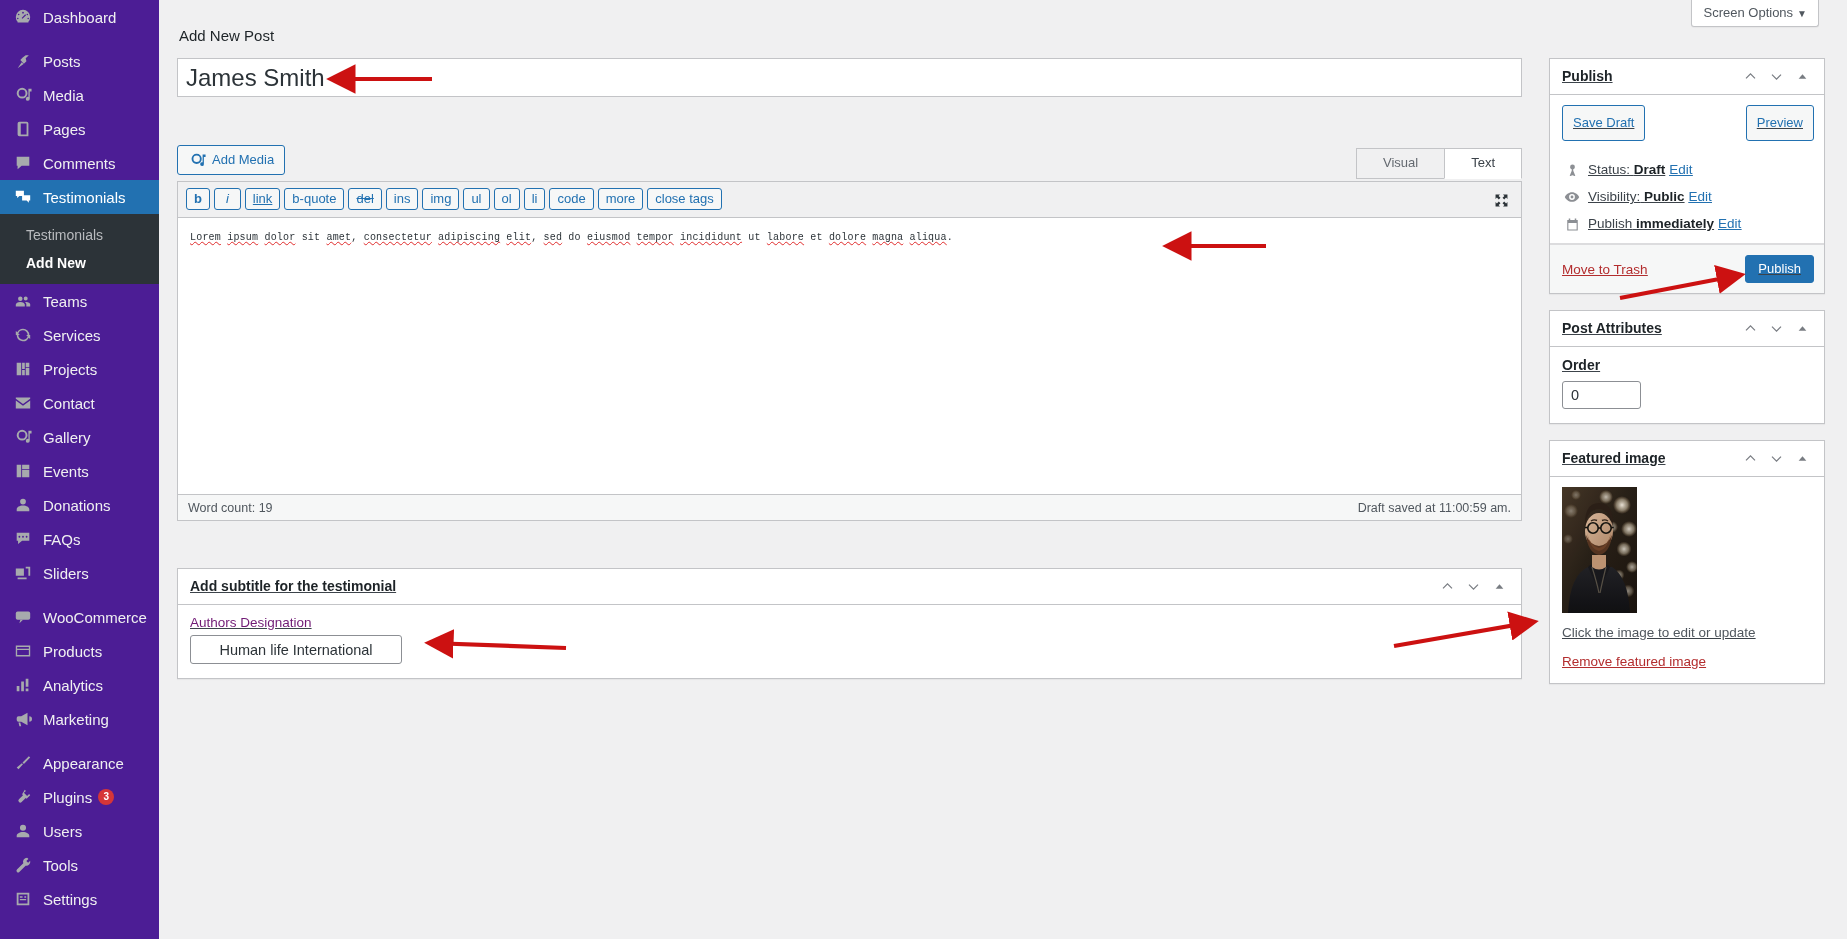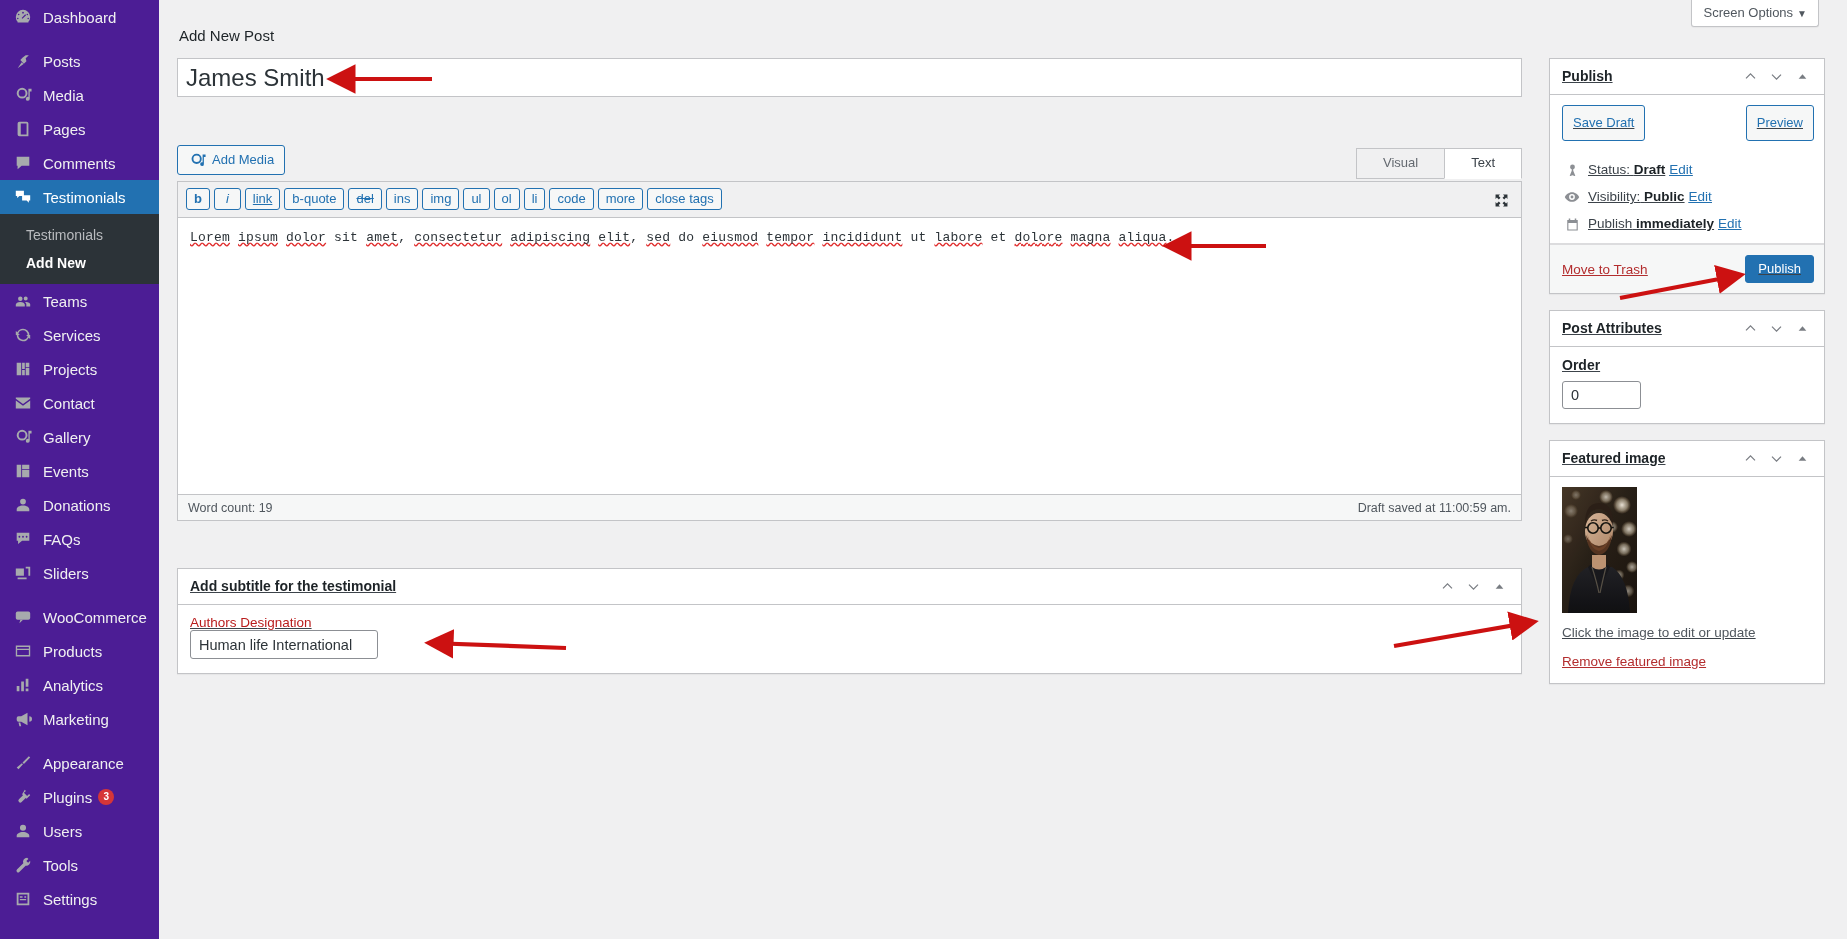--- a/index.html
+++ b/index.html
@@ -213,21 +213,21 @@
   }
 
   #content-area {
     height: 276px;
     padding: 10px 10px 0 12px;
     background: #fff;
     overflow: hidden;
   }
   #content-text {
     font-family: "Liberation Mono", monospace;
-    font-size: 13px;
+    font-size: 10px;
     line-height: 20px;
     color: #2c3338;
     white-space: pre-wrap;
     letter-spacing: 0.2px;
   }
   .sp { text-decoration: underline wavy #e02b2b; text-decoration-skip-ink: none; }
 
   #post-status-info {
     border-top: 1px solid #c3c4c7;
     background: #f6f7f7;
@@ -262,40 +262,41 @@
   }
   .handle-actions { display: flex; align-items: center; gap: 2px; color: #787c82; }
   .order-btn, .toggle-btn {
     width: 24px; height: 28px;
     display: flex; align-items: center; justify-content: center;
     cursor: pointer;
   }
   .inside { padding: 10px 12px 14px; }
   .field-label {
     font-size: 13.5px;
-    color: #b91c1c;
+    color: #701a75;
+    margin-bottom: 5px;
     display: block;
   }
   .text-input {
     border: 1px solid #8c8f94;
     border-radius: 3px;
     padding: 4px 8px;
     font-size: 14.5px;
     color: #2c3338;
     background: #fff;
     outline: none;
     font-family: "Liberation Sans", sans-serif;
   }
 
   #subtitle-box {
     position: absolute;
     left: 18px; top: 568px;
     width: 1345px;
   }
-  #subtitle-input { width: 188px; height: 29px; }
+  #subtitle-input { width: 212px; height: 29px; text-align: center; }
 
   
   #postbox-container-1 {
     position: absolute;
     right: 22px; top: 58px;
     width: 276px;
   }
   #submitdiv .inside { padding: 0; }
   .submitbox-minor {
     padding: 10px 10px 10px 12px;

